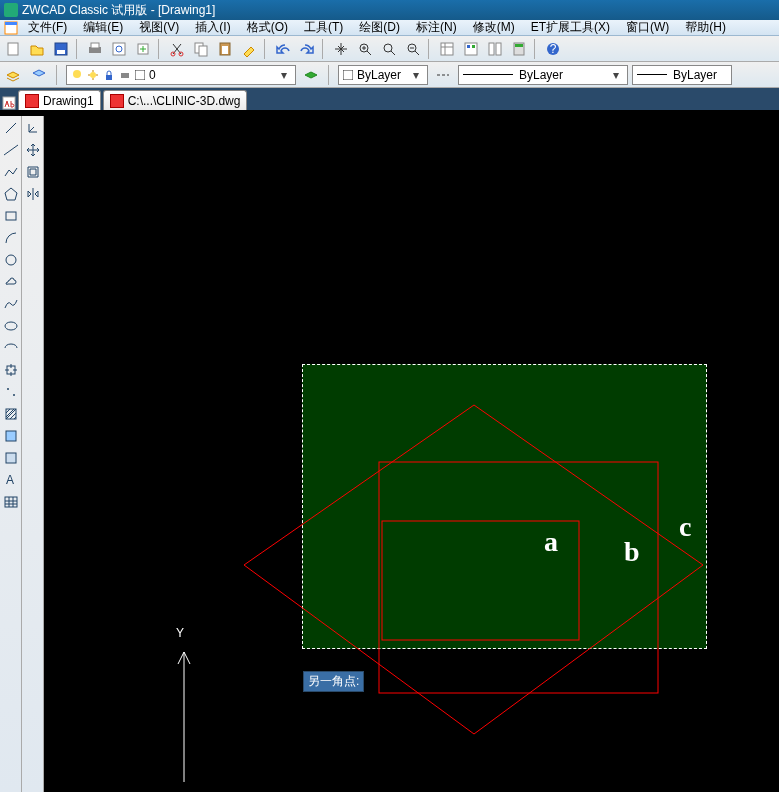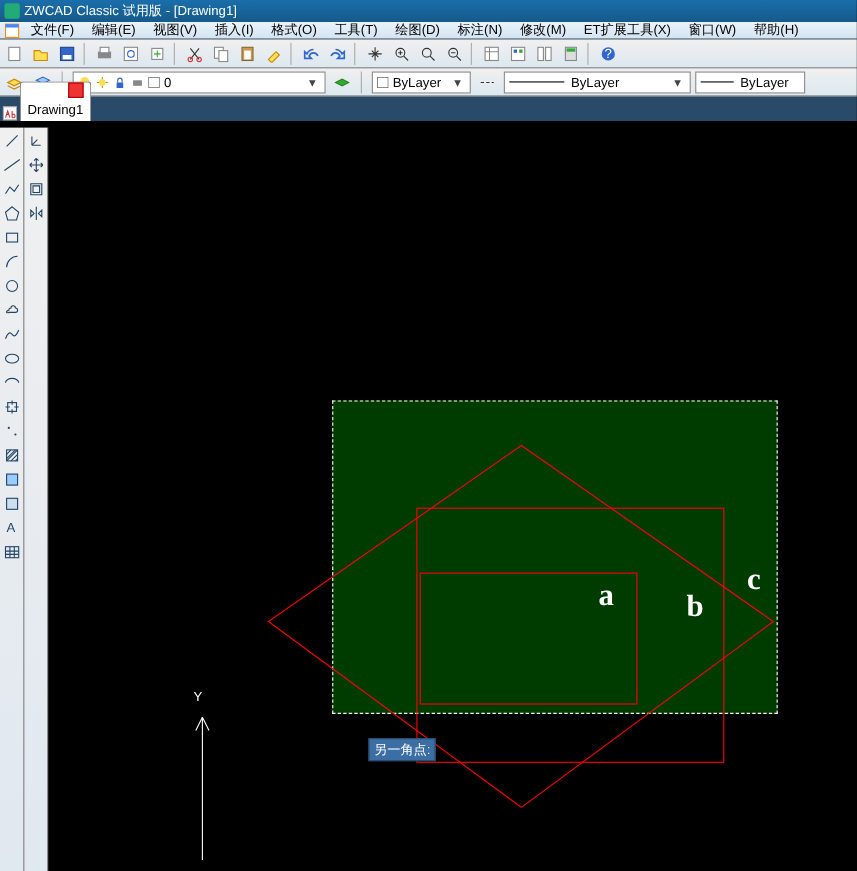--- a/index.html
+++ b/index.html
@@ -12,21 +12,21 @@
   .tbtn { width: 22px; height: 22px; display: flex; align-items: center; justify-content: center; border: 1px solid transparent; cursor: pointer; }
   .tsep { width: 4px; height: 20px; border-left: 1px solid #aaa; margin: 0 2px; }
   .toolbar2 { height: 26px; background: linear-gradient(#f0f0f0,#dde8f0); display: flex; align-items: center; padding: 0 2px; gap: 4px; border-bottom: 1px solid #aaa; }
   .combo { height: 20px; border: 1px solid #888; background: #fff; display: flex; align-items: center; padding: 0 4px; gap: 4px; }
   .combo .arrow { margin-left: auto; width: 14px; text-align: center; color: #444; }
   .layercombo { width: 230px; }
   .colorcombo { width: 90px; }
   .linecombo { width: 170px; }
   .linecombo2 { width: 100px; }
   .tabbar { height: 22px; background: #2a4a6a; display: flex; align-items: flex-end; padding: 0 2px; gap: 2px; }
-  .tab { height: 36px; background: linear-gradient(#fff,#eaeaea); border: 1px solid #888; border-bottom: none; border-radius: 3px 3px 0 0; padding: 0 6px; display: flex; align-items: flex-end; gap: 4px; cursor: pointer; flex-direction: column; }
+  .tab { height: 20px; background: linear-gradient(#fff,#eaeaea); border: 1px solid #888; border-bottom: none; border-radius: 3px 3px 0 0; padding: 0 6px; display: flex; align-items: center; gap: 4px; cursor: pointer; }
   .tab.active { background: #fff; }
   .tabicon { width: 14px; height: 14px; background: #e33; border: 1px solid #a00; }
   .editicon { width: 14px; height: 14px; display:flex;align-items:center;justify-content:center; }
   .workarea { position: absolute; top: 116px; left: 0; right: 0; bottom: 0; display: flex; }
   .lefttool { width: 22px; background: linear-gradient(#f0f0f0,#e0e8f0); border-right: 1px solid #aaa; display: flex; flex-direction: column; align-items: center; padding-top: 2px; gap: 2px; }
   .lefttool2 { width: 22px; background: linear-gradient(#f0f0f0,#e0e8f0); border-right: 1px solid #aaa; display: flex; flex-direction: column; align-items: center; padding-top: 2px; gap: 2px; }
   .ltbtn { width: 20px; height: 20px; display: flex; align-items: center; justify-content: center; cursor: pointer; color: #246; }
   .canvas { flex: 1; background: #000; position: relative; overflow: hidden; }
   .selbox { position: absolute; border: 1px dashed #fff; background: rgba(0,100,0,0.6); }
   .ann { position: absolute; color: #fff; font-size: 28px; font-weight: bold; font-family: cursive; }
@@ -268,20 +268,24 @@
   <div class="editicon">
       <svg width="14" height="14">
         <rect x="1" y="1" width="12" height="12" fill="#fff" stroke="#aaa"></rect>
         <path d="M3 11l2-6 2 6M4 8h2M9 5v6M9 8h2a2 2 0 010 3H9" stroke="#c33" fill="none"></path>
       </svg>
     </div>
   <div class="tab active">
     <div class="tabicon"></div>
     <span>Drawing1</span>
   </div>
+  <div class="tab">
+    <div class="tabicon"></div>
+    <span>C:\...\CLINIC-3D.dwg</span>
+  </div>
 </div>
 
 <div class="workarea">
   <div class="lefttool">
     <div class="ltbtn">
         <svg width="16" height="16">
           <path d="M3 13L13 3" stroke="#246"></path>
         </svg>
       </div>
     <div class="ltbtn">
@@ -401,20 +405,20 @@
     <div class="selbox" style="left:258px;top:248px;width:405px;height:285px"></div>
     <svg width="735" height="676" style="position:absolute;top:0;left:0">
       <rect x="335" y="346" width="279" height="231" stroke="#f00" fill="none"></rect>
       <rect x="338" y="405" width="197" height="119" stroke="#f00" fill="none"></rect>
       <path d="M430 289 L659 449 L430 618 L200 449 Z" stroke="#f00" fill="none"></path>
       <path d="M430 289 L430 618 M200 449 L659 449" stroke="#f00" fill="none" opacity="0"></path>
     </svg>
     <div class="ann" style="left:500px;top:410px">a</div>
     <div class="ann" style="left:580px;top:420px">b</div>
     <div class="ann" style="left:635px;top:395px">c</div>
-    <div class="tooltip" style="left:291px;top:555px"><span>另一角点:</span></div>
+    <div class="tooltip" style="left:259px;top:555px"><span>另一角点:</span></div>
     <svg class="ucs" width="60" height="160">
       <path d="M20 160 V30" stroke="#fff"></path>
       <path d="M20 30 l-6 12 M20 30 l6 12" stroke="#fff"></path>
       <text x="12" y="15" fill="#fff" font-size="16">Y</text>
     </svg>
   </div>
 </div>
 
 </body></html>

